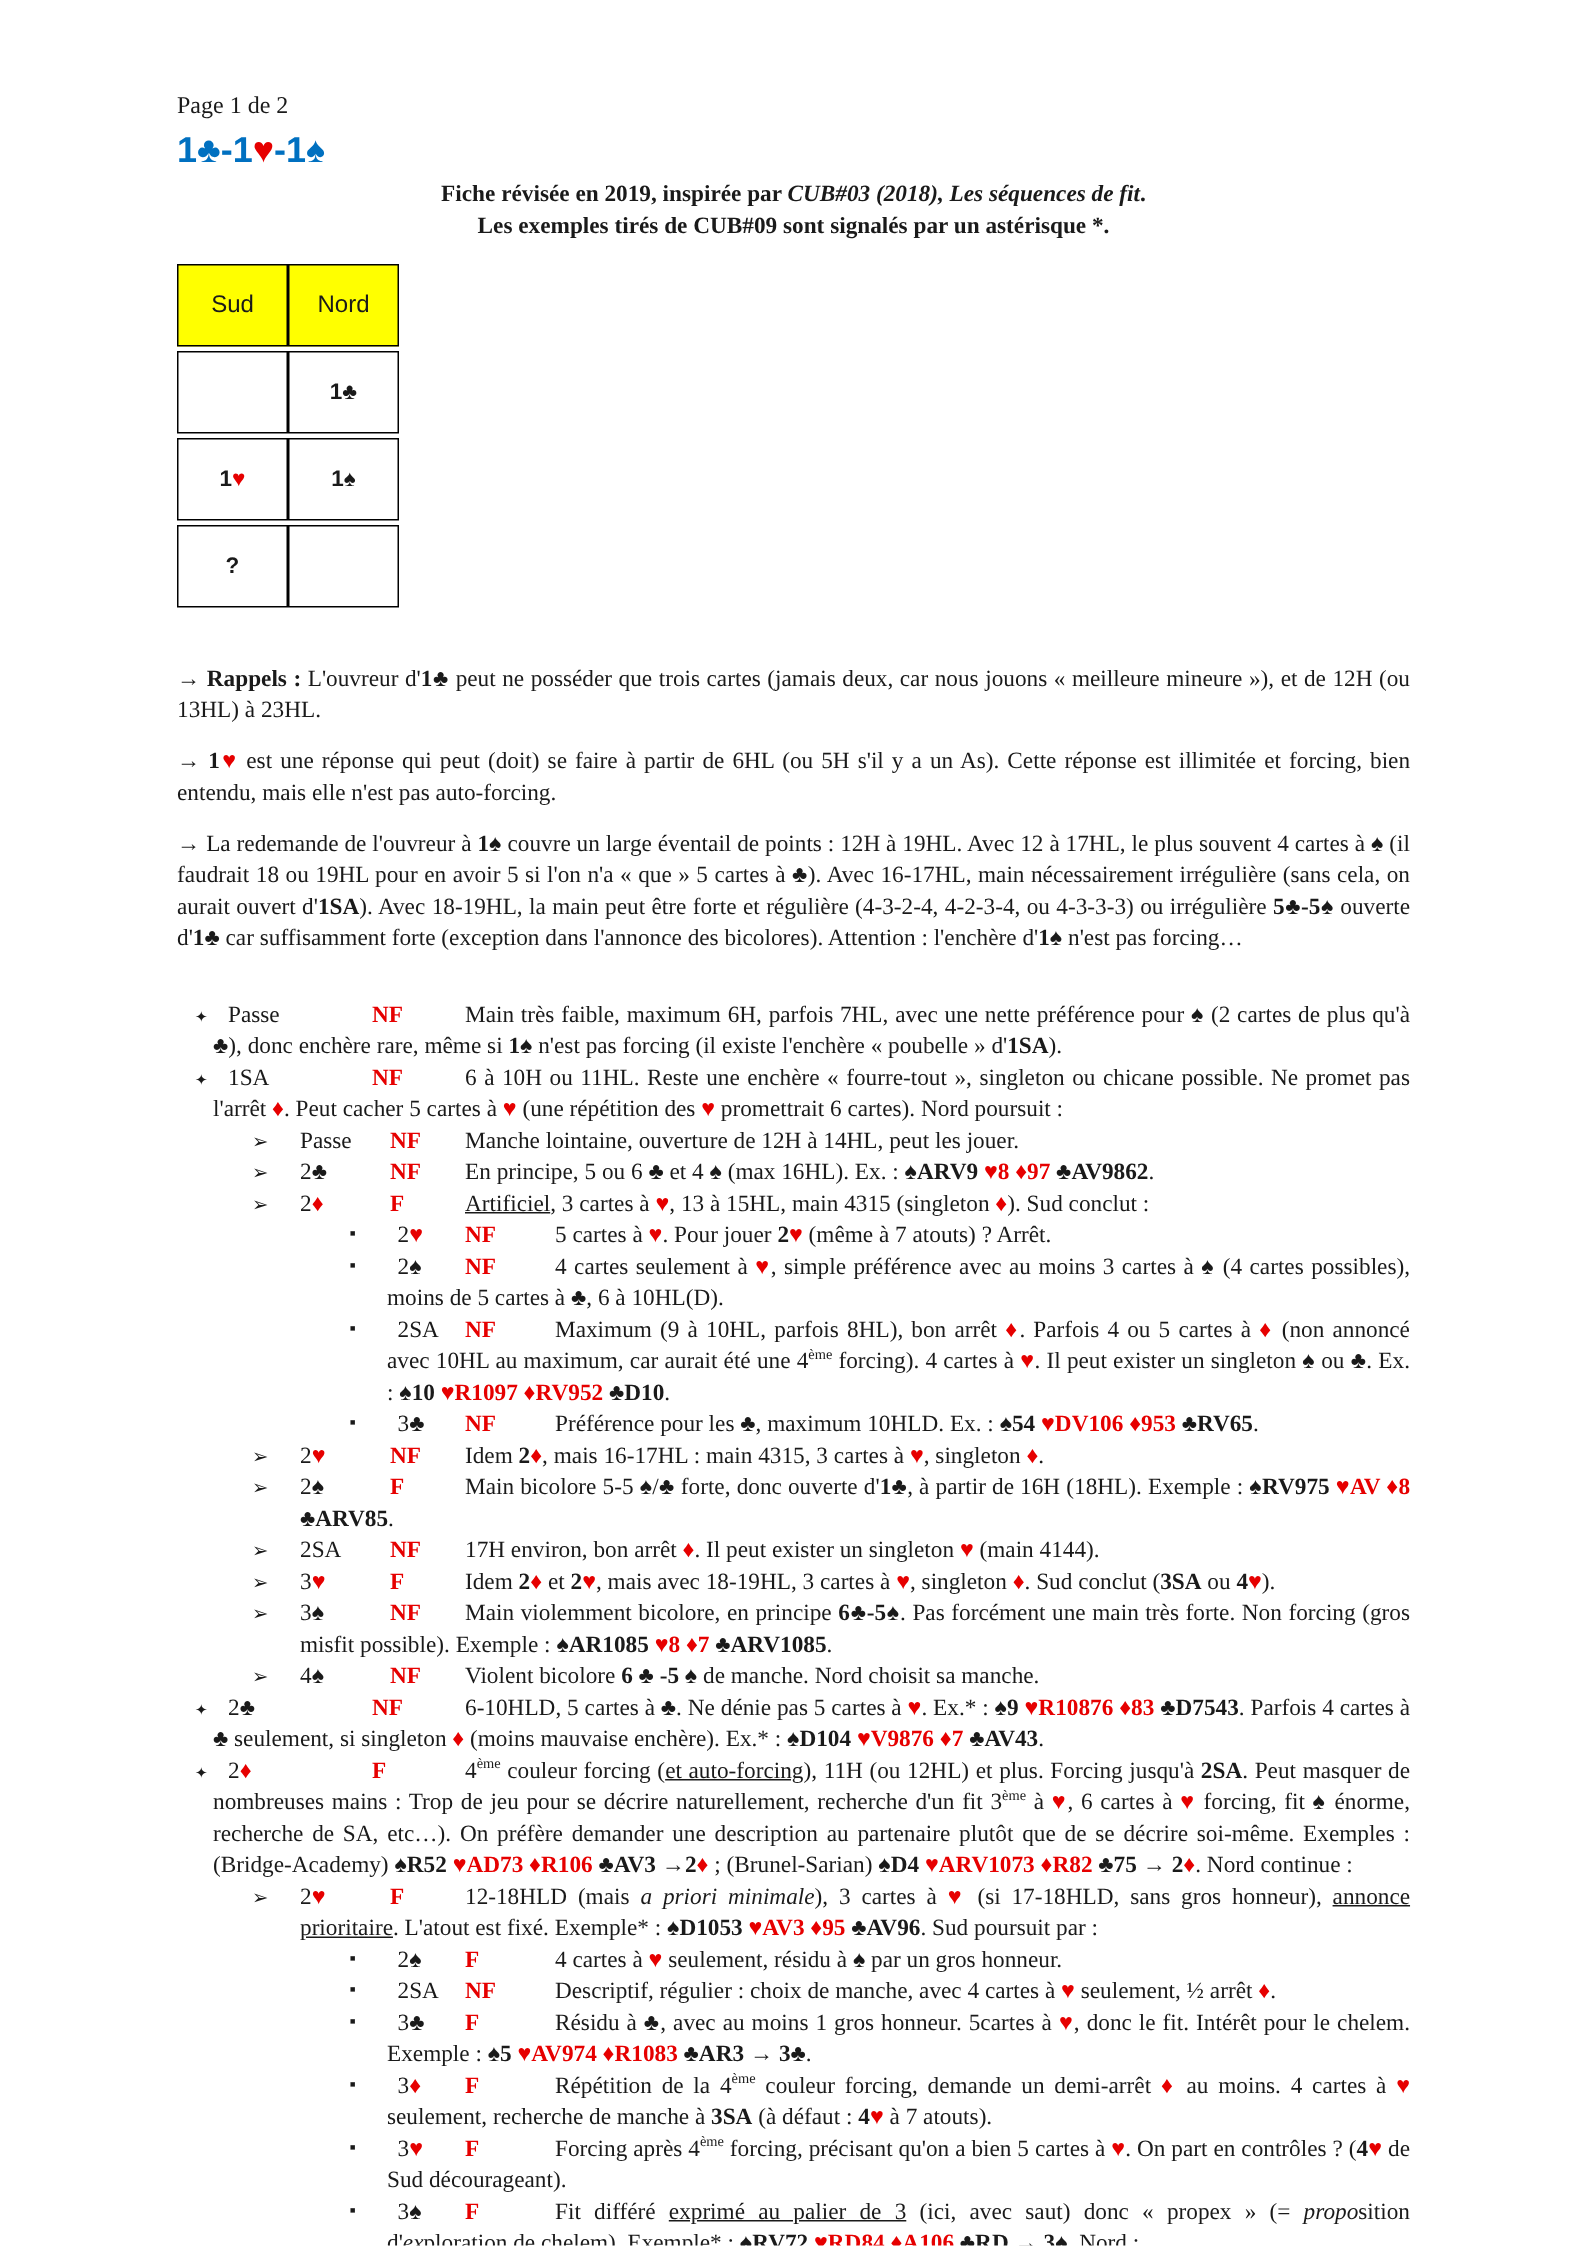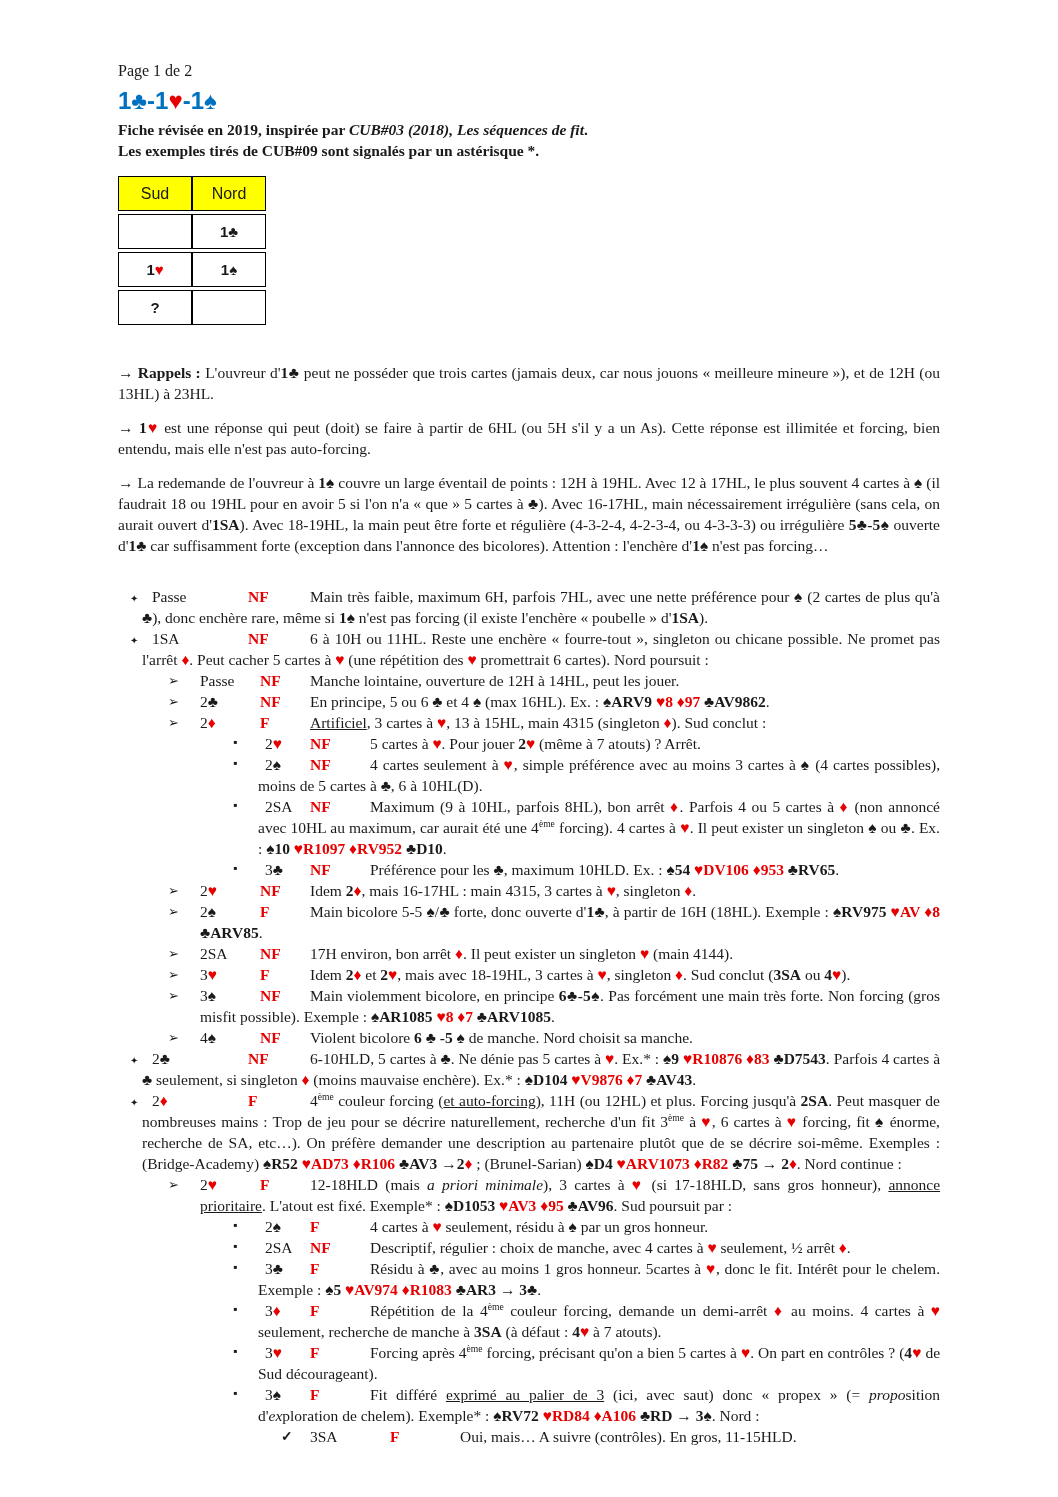--- a/index.html
+++ b/index.html
@@ -16,31 +16,31 @@
     font-size:15.5px;line-height:21px;color:var(--ink);
   }
   .page{padding:60px 118px 0 118px;width:1058px}
   .page-number{font-size:16px;margin-bottom:6px}
   .title{
     text-align:left;color:var(--blue);font-weight:bold;
     font-size:24px;line-height:28px;
     font-family:"Liberation Sans","DejaVu Sans",sans-serif;
     margin-bottom:4px;
   }
-  .subtitle{text-align:left;font-weight:bold;font-size:15.5px;line-height:21px}
+  .subtitle{text-align:center;font-weight:bold;font-size:15.5px;line-height:21px}
   
   .bid-table{
     border-collapse:separate;border-spacing:0 3px;
     margin-top:12px;
     font-family:"Liberation Sans","DejaVu Sans",sans-serif;
     font-size:15px;
   }
   .bid-table td,.bid-table th{
     border:1.6px solid #000;text-align:center;vertical-align:middle;
-    width:74px;height:21px;padding:6px 4px;
+    width:74px;height:21px;padding:16px 4px;
   }
   .bid-table th{background:var(--yellow);font-weight:normal;height:24px;font-size:16px}
   .bid-table td{font-weight:bold}
   
   .paragraphs{margin-top:34px}
   .paragraphs p{text-align:justify;margin-bottom:13px}
   
   .list{margin-top:30px}
   .item{position:relative;text-align:justify}
   .item .blt{position:absolute;top:0}

